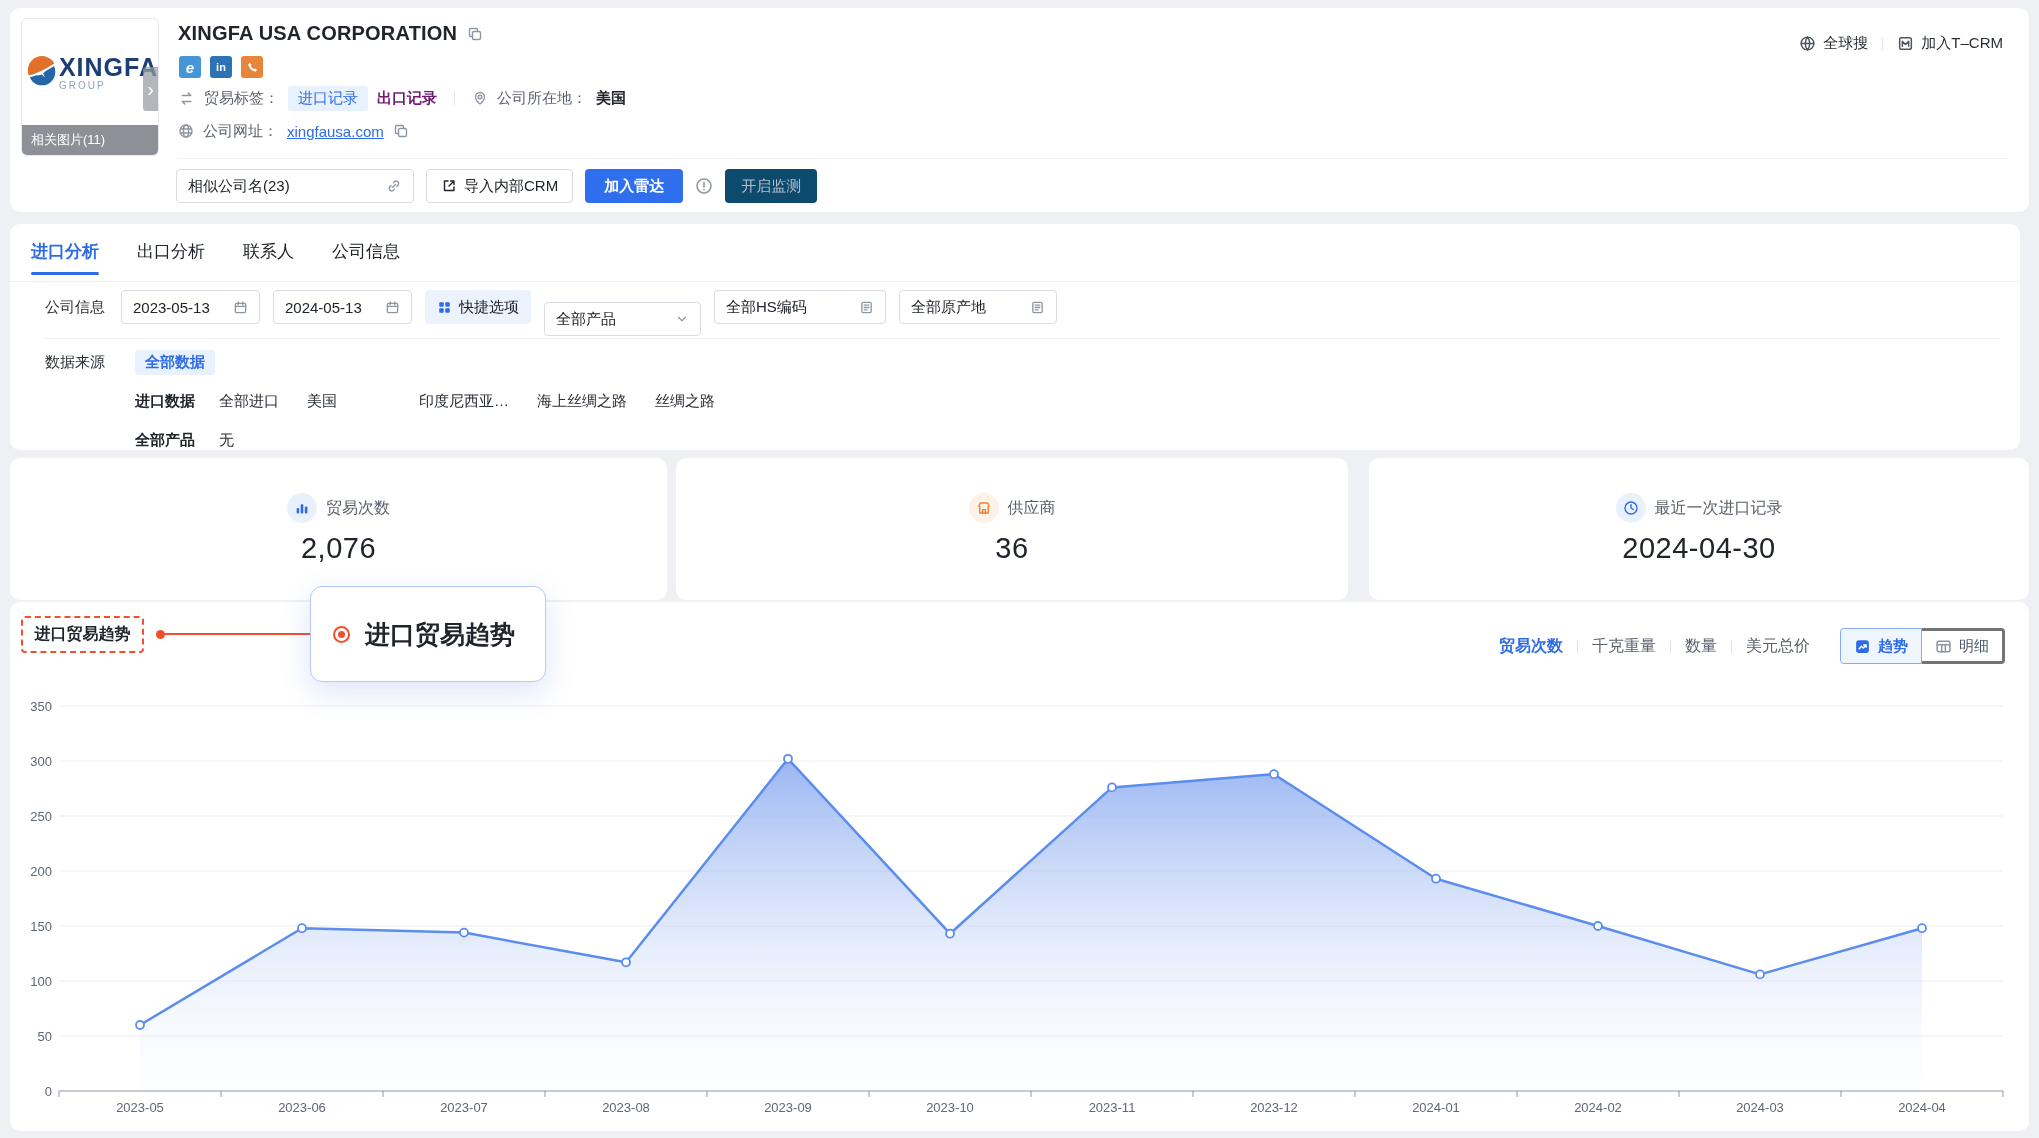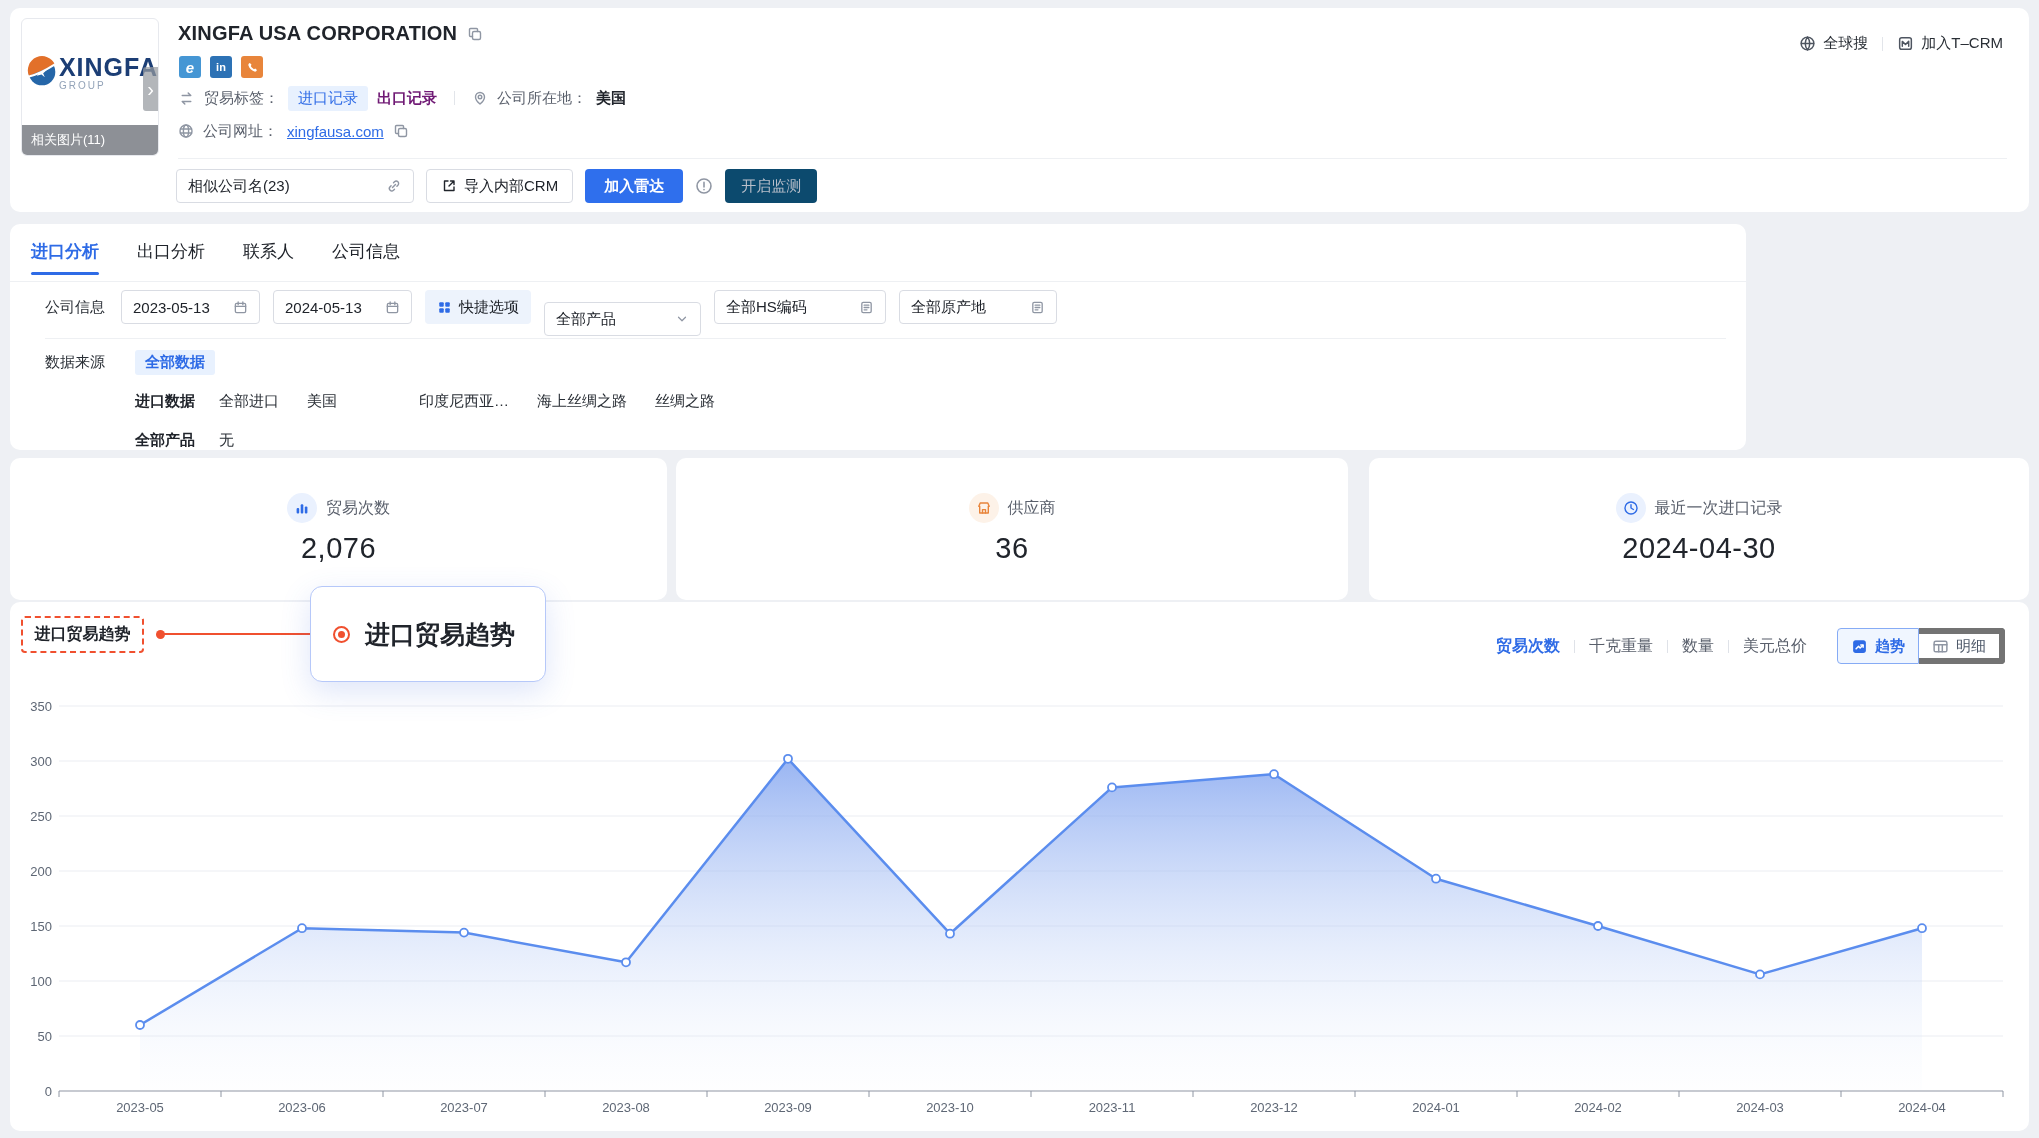--- a/index.html
+++ b/index.html
@@ -38,21 +38,21 @@
   .btn-row { position:absolute; left:166px; top:161px; display:flex; align-items:center; gap:12px; }
   .similar-input { width:238px; height:34px; border:1px solid #d9dce3; border-radius:4px; background:#fff; display:flex; align-items:center; justify-content:space-between; padding:11px 11px; font-size:15px; color:#20242b; cursor:pointer; }
   .btn { height:34px; border-radius:4px; font-size:15px; display:flex; align-items:center; gap:7px; cursor:pointer; font-family:inherit; }
   .btn.ghost { background:#fff; border:1px solid #d9dce3; color:#20242b; padding:0 14px; }
   .btn.primary { background:#2f6fed; border:none; color:#fff; padding:0 19px; font-weight:600; }
   .btn.disabled { background:#0c4a6e; border:none; color:#b9bfca; padding:0 16px; }
   .top-right { position:absolute; right:26px; top:26px; display:flex; align-items:center; font-size:15px; color:#2a2f36; }
   .tr-item { display:flex; align-items:center; gap:7px; cursor:pointer; }
 
   
-  .tabs-card { left:10px; top:224px; width:1736px; height:226px; }
+  .tabs-card { left:10px; top:224px; width:2010px; height:226px; }
   .tabs-row { position:absolute; left:21px; top:16px; display:flex; gap:38px; }
   .tab { font-size:17px; color:#20242b; cursor:pointer; text-align:center; }
   .tab::after { content:""; display:block; height:3px; border-radius:2px; background:transparent; margin-top:9px; }
   .tab.active { color:#2e6be6; font-weight:700; }
   .tab.active::after { background:#2e6be6; }
   .tabs-divider { position:absolute; left:0; right:0; top:57px; height:1px; background:#eef0f3; }
   .filter-row { position:absolute; left:35px; top:66px; height:34px; display:flex; align-items:center; gap:13px; }
   .f-cap { font-size:15px; color:#2a2f36; margin-right:3px; }
   .fbox { height:34px; border:1px solid #d9dce3; border-radius:4px; background:#fff; display:flex; align-items:center; justify-content:space-between; padding:12px 11px; font-size:15px; color:#20242b; cursor:pointer; }
   .w139 { width:139px; } .w157 { width:157px;margin-top:24px; } .w172 { width:172px; } .w158 { width:158px; }
@@ -80,21 +80,21 @@
   .callout-line { position:absolute; left:151px; top:31px; width:191px; height:2px; background:#f0502f; z-index:1; }
   .trend-tooltip { position:absolute; left:300px; top:-16px; height:96px; padding:0 30px 0 22px; background:#fff; border:1px solid #b6c8f9; border-radius:12px; display:flex; align-items:center; gap:15px; box-shadow:0 10px 30px rgba(70,110,220,.18); z-index:2; }
   .ring { width:17px; height:17px; border:2.5px solid #f0502f; border-radius:50%; display:flex; align-items:center; justify-content:center; background:#fff; }
   .ring-inner { width:7px; height:7px; border-radius:50%; background:#f0502f; }
   .tooltip-text { font-size:25px; font-weight:700; color:#20242b; }
   .chart-controls { position:absolute; right:24px; top:26px; height:36px; display:flex; align-items:center; }
   .metric { font-size:16px; color:#595f6b; padding:0 14px; cursor:pointer; }
   .metric.active { color:#2e6be6; font-weight:700; }
   .msep { width:1px; height:13px; background:#dfe2e8; }
   .toggle-group { display:flex; margin-left:16px; }
-  .tbtn { height:36px; display:flex; align-items:center; gap:7px; padding:0 13px; font-size:15px; border:6px solid #737373; background:#fff; color:#4e5969; cursor:pointer; font-family:inherit; }
+  .tbtn { height:36px; display:flex; align-items:center; gap:7px; padding:0 13px; font-size:15px; border:3px solid #737373; background:#fff; color:#4e5969; cursor:pointer; font-family:inherit; }
   .tbtn:first-child { border-radius:4px 0 0 4px; }
   .tbtn:last-child { border-radius:0 4px 4px 0; border-left-width:0; }
   .tbtn.active { border:1px solid #86abf5; background:#f0f6ff; color:#2e6be6; font-weight:700; }
   .chart-wrap { position:absolute; left:20px; top:99px; width:1979px; height:430px; }
   .chart-wrap svg text { font-family:"Liberation Sans","DejaVu Sans",sans-serif; }
 </style>
 </head>
 <body>
 
 <div class="page">

